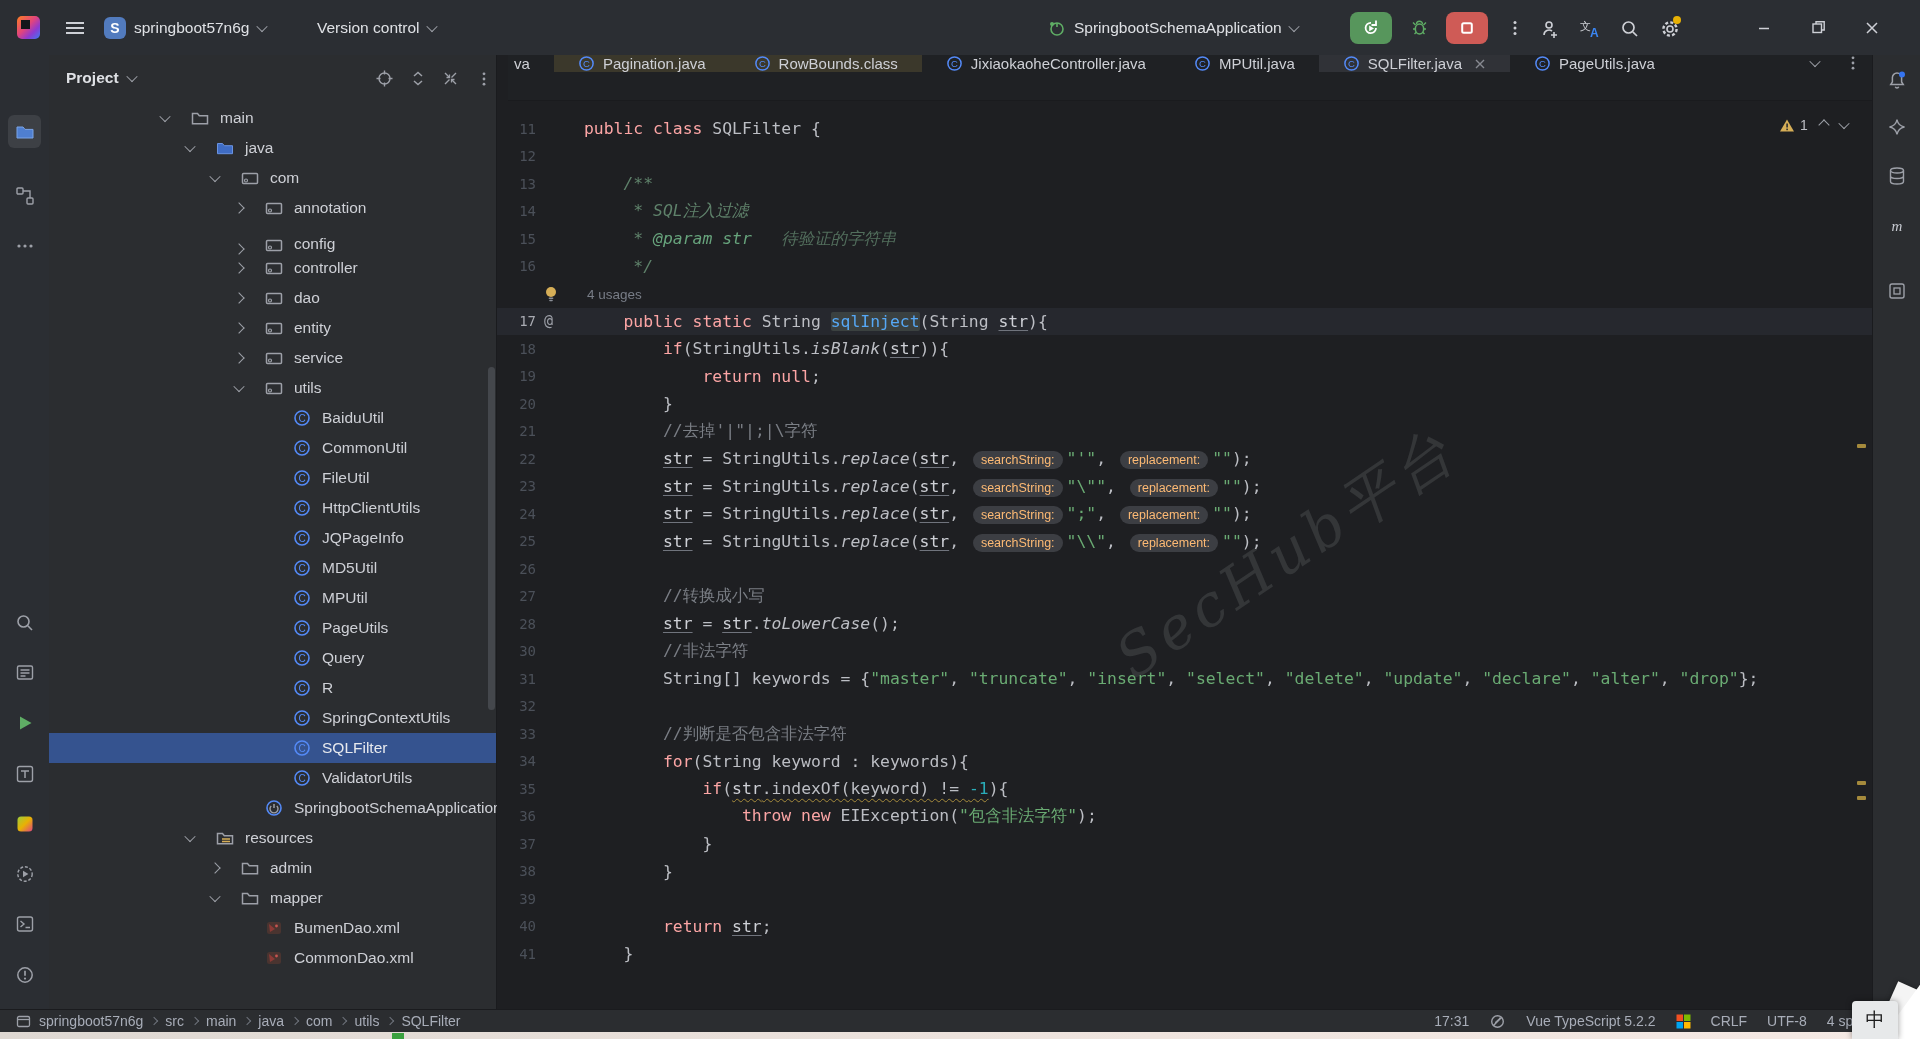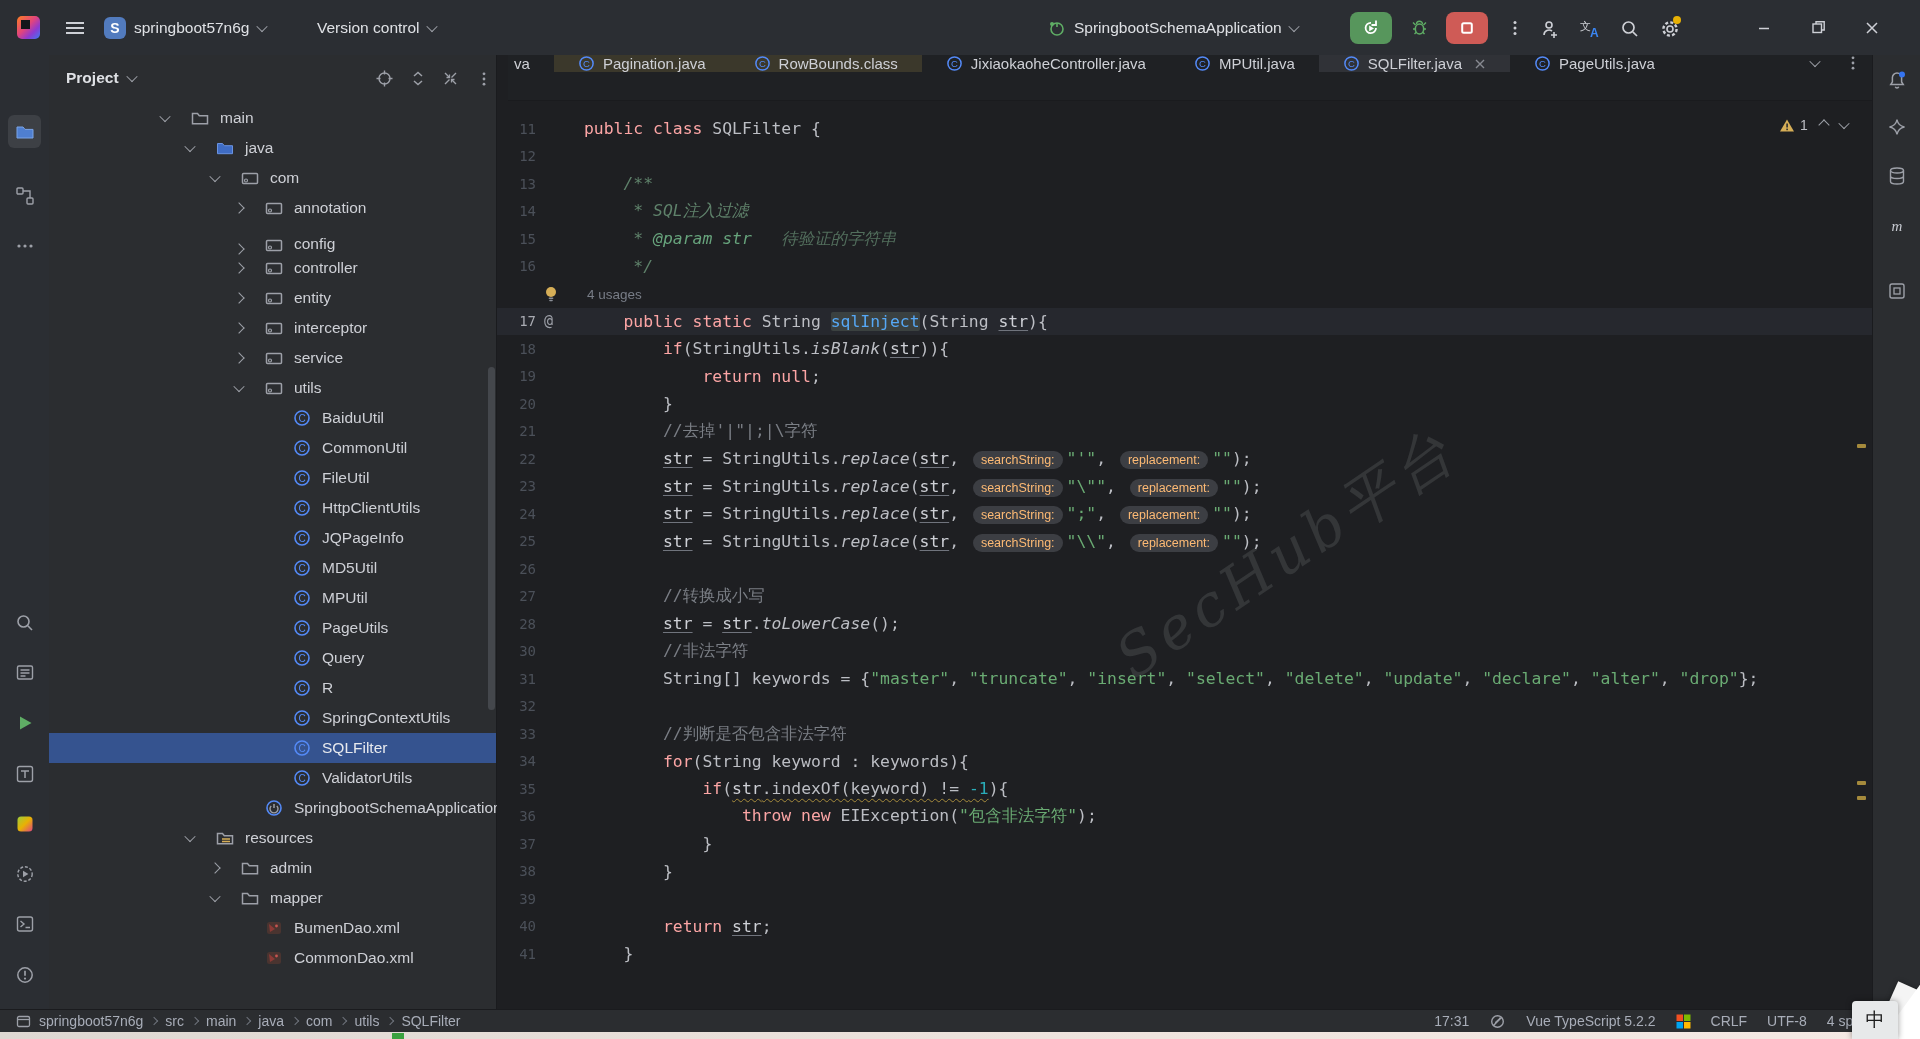--- a/index.html
+++ b/index.html
@@ -396,33 +396,33 @@
         <div class="trow" style="padding-left: 186px;">
           <span class="t-chev">
             <span class="chev right"></span>
           </span>
           <span class="t-icon">
             <svg width="18" height="16" viewBox="0 0 18 16">
               <rect x="1.5" y="3.5" width="15" height="10" rx="1" fill="none" stroke="#9da0a8" stroke-width="1.5"></rect>
               <circle cx="5" cy="10.5" r="1.5" fill="none" stroke="#9da0a8" stroke-width="1.2"></circle>
             </svg>
           </span>
-          <span class="t-label">entity</span>
+          <span class="t-label">dao</span>
         </div>
         <div class="trow" style="padding-left: 186px;">
           <span class="t-chev">
             <span class="chev right"></span>
           </span>
           <span class="t-icon">
             <svg width="18" height="16" viewBox="0 0 18 16">
               <rect x="1.5" y="3.5" width="15" height="10" rx="1" fill="none" stroke="#9da0a8" stroke-width="1.5"></rect>
               <circle cx="5" cy="10.5" r="1.5" fill="none" stroke="#9da0a8" stroke-width="1.2"></circle>
             </svg>
           </span>
-          <span class="t-label">interceptor</span>
+          <span class="t-label">entity</span>
         </div>
         <div class="trow" style="padding-left: 186px;">
           <span class="t-chev">
             <span class="chev right"></span>
           </span>
           <span class="t-icon">
             <svg width="18" height="16" viewBox="0 0 18 16">
               <rect x="1.5" y="3.5" width="15" height="10" rx="1" fill="none" stroke="#9da0a8" stroke-width="1.5"></rect>
               <circle cx="5" cy="10.5" r="1.5" fill="none" stroke="#9da0a8" stroke-width="1.2"></circle>
             </svg>

